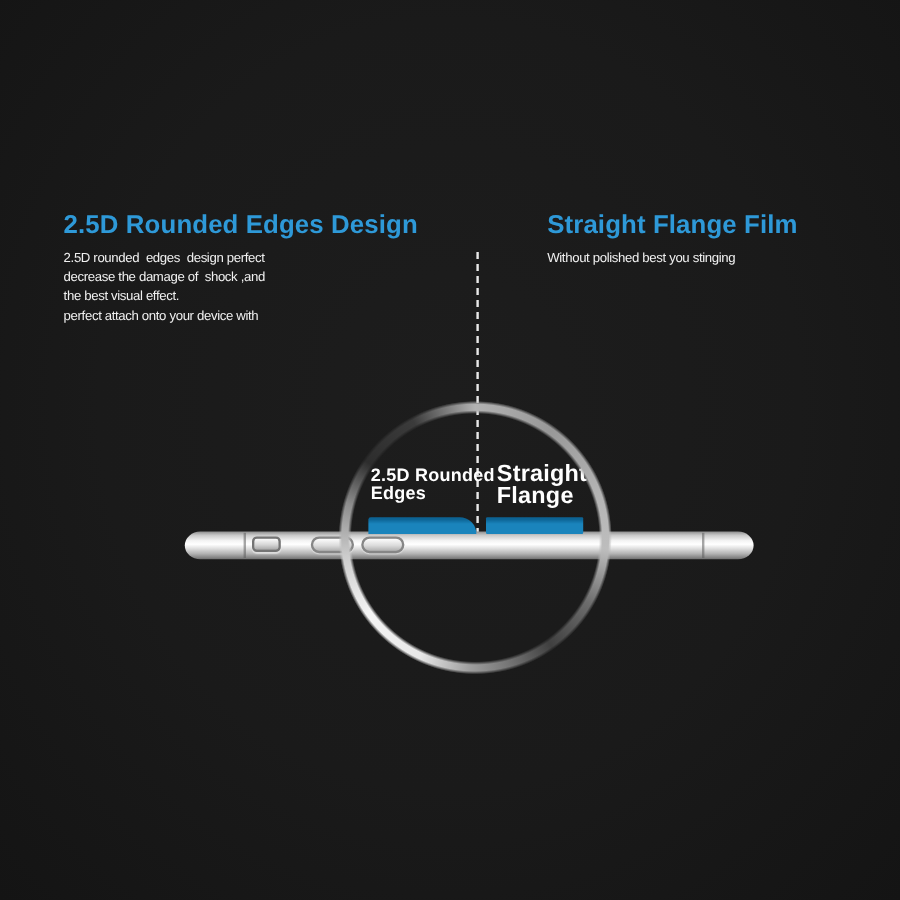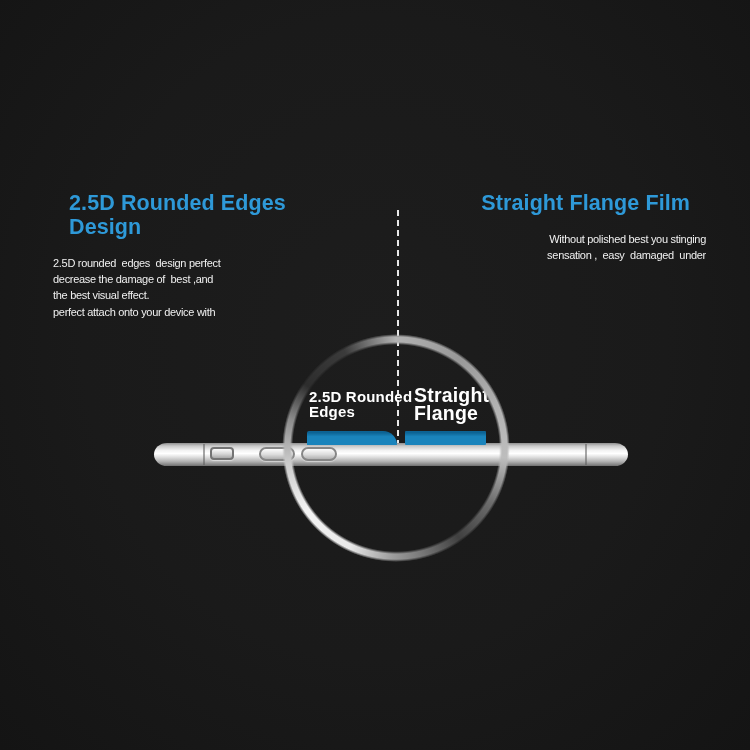--- a/index.html
+++ b/index.html
@@ -4,23 +4,23 @@
 <style>
   html,body{margin:0;padding:0;}
   body{
     width:750px;height:750px;position:relative;overflow:hidden;
     background:radial-gradient(ellipse at 50% 45%, #1d1d1d 0%, #1a1a1a 55%, #141414 100%);
     font-family:"Liberation Sans", sans-serif;
     -webkit-font-smoothing:antialiased;
   }
   .annotation{position:absolute;top:175px;}
   .annotation.left{left:53px;width:310px;}
-  .annotation.right{left:456px;width:250px;text-align:right;}
+  .annotation.right{left:456px;width:250px;}
   .heading{
-    margin:16px;font-size:21.5px;font-weight:bold;color:var(--accent,#2e99d8);
+    margin:0;font-size:21.5px;font-weight:bold;color:var(--accent,#2e99d8);
     letter-spacing:0.1px;line-height:24px;
   }
   .body-copy{margin-top:8px;}
   .body-line{
     color:var(--text,#f0f0f0);font-size:11px;line-height:16.2px;
     letter-spacing:-0.3px;white-space:pre;
   }
 
   
   .dashed-divider{
@@ -72,31 +72,30 @@
 </style>
 </head>
 <body>
 
 <div>
 
   <div class="annotation left">
     <h1 class="heading">2.5D Rounded Edges Design</h1>
     <div class="body-copy">
       <div class="body-line">2.5D rounded  edges  design perfect</div>
-      <div class="body-line">decrease the damage of  best ,and</div>
+      <div class="body-line">decrease the damage of  shock ,and</div>
       <div class="body-line">the best visual effect.</div>
       <div class="body-line">perfect attach onto your device with</div>
     </div>
   </div>
 
   <div class="annotation right">
     <h1 class="heading">Straight Flange Film</h1>
     <div class="body-copy">
       <div class="body-line">Without polished best you stinging</div>
-      <div class="body-line">sensation ,  easy  damaged  under</div>
     </div>
   </div>
 
   <div class="dashed-divider"></div>
 
   <div class="phone">
     <div class="seam s-left"></div>
     <div class="seam s-right"></div>
     <div class="mute-switch"></div>
     <div class="vol-btn v1"></div>

